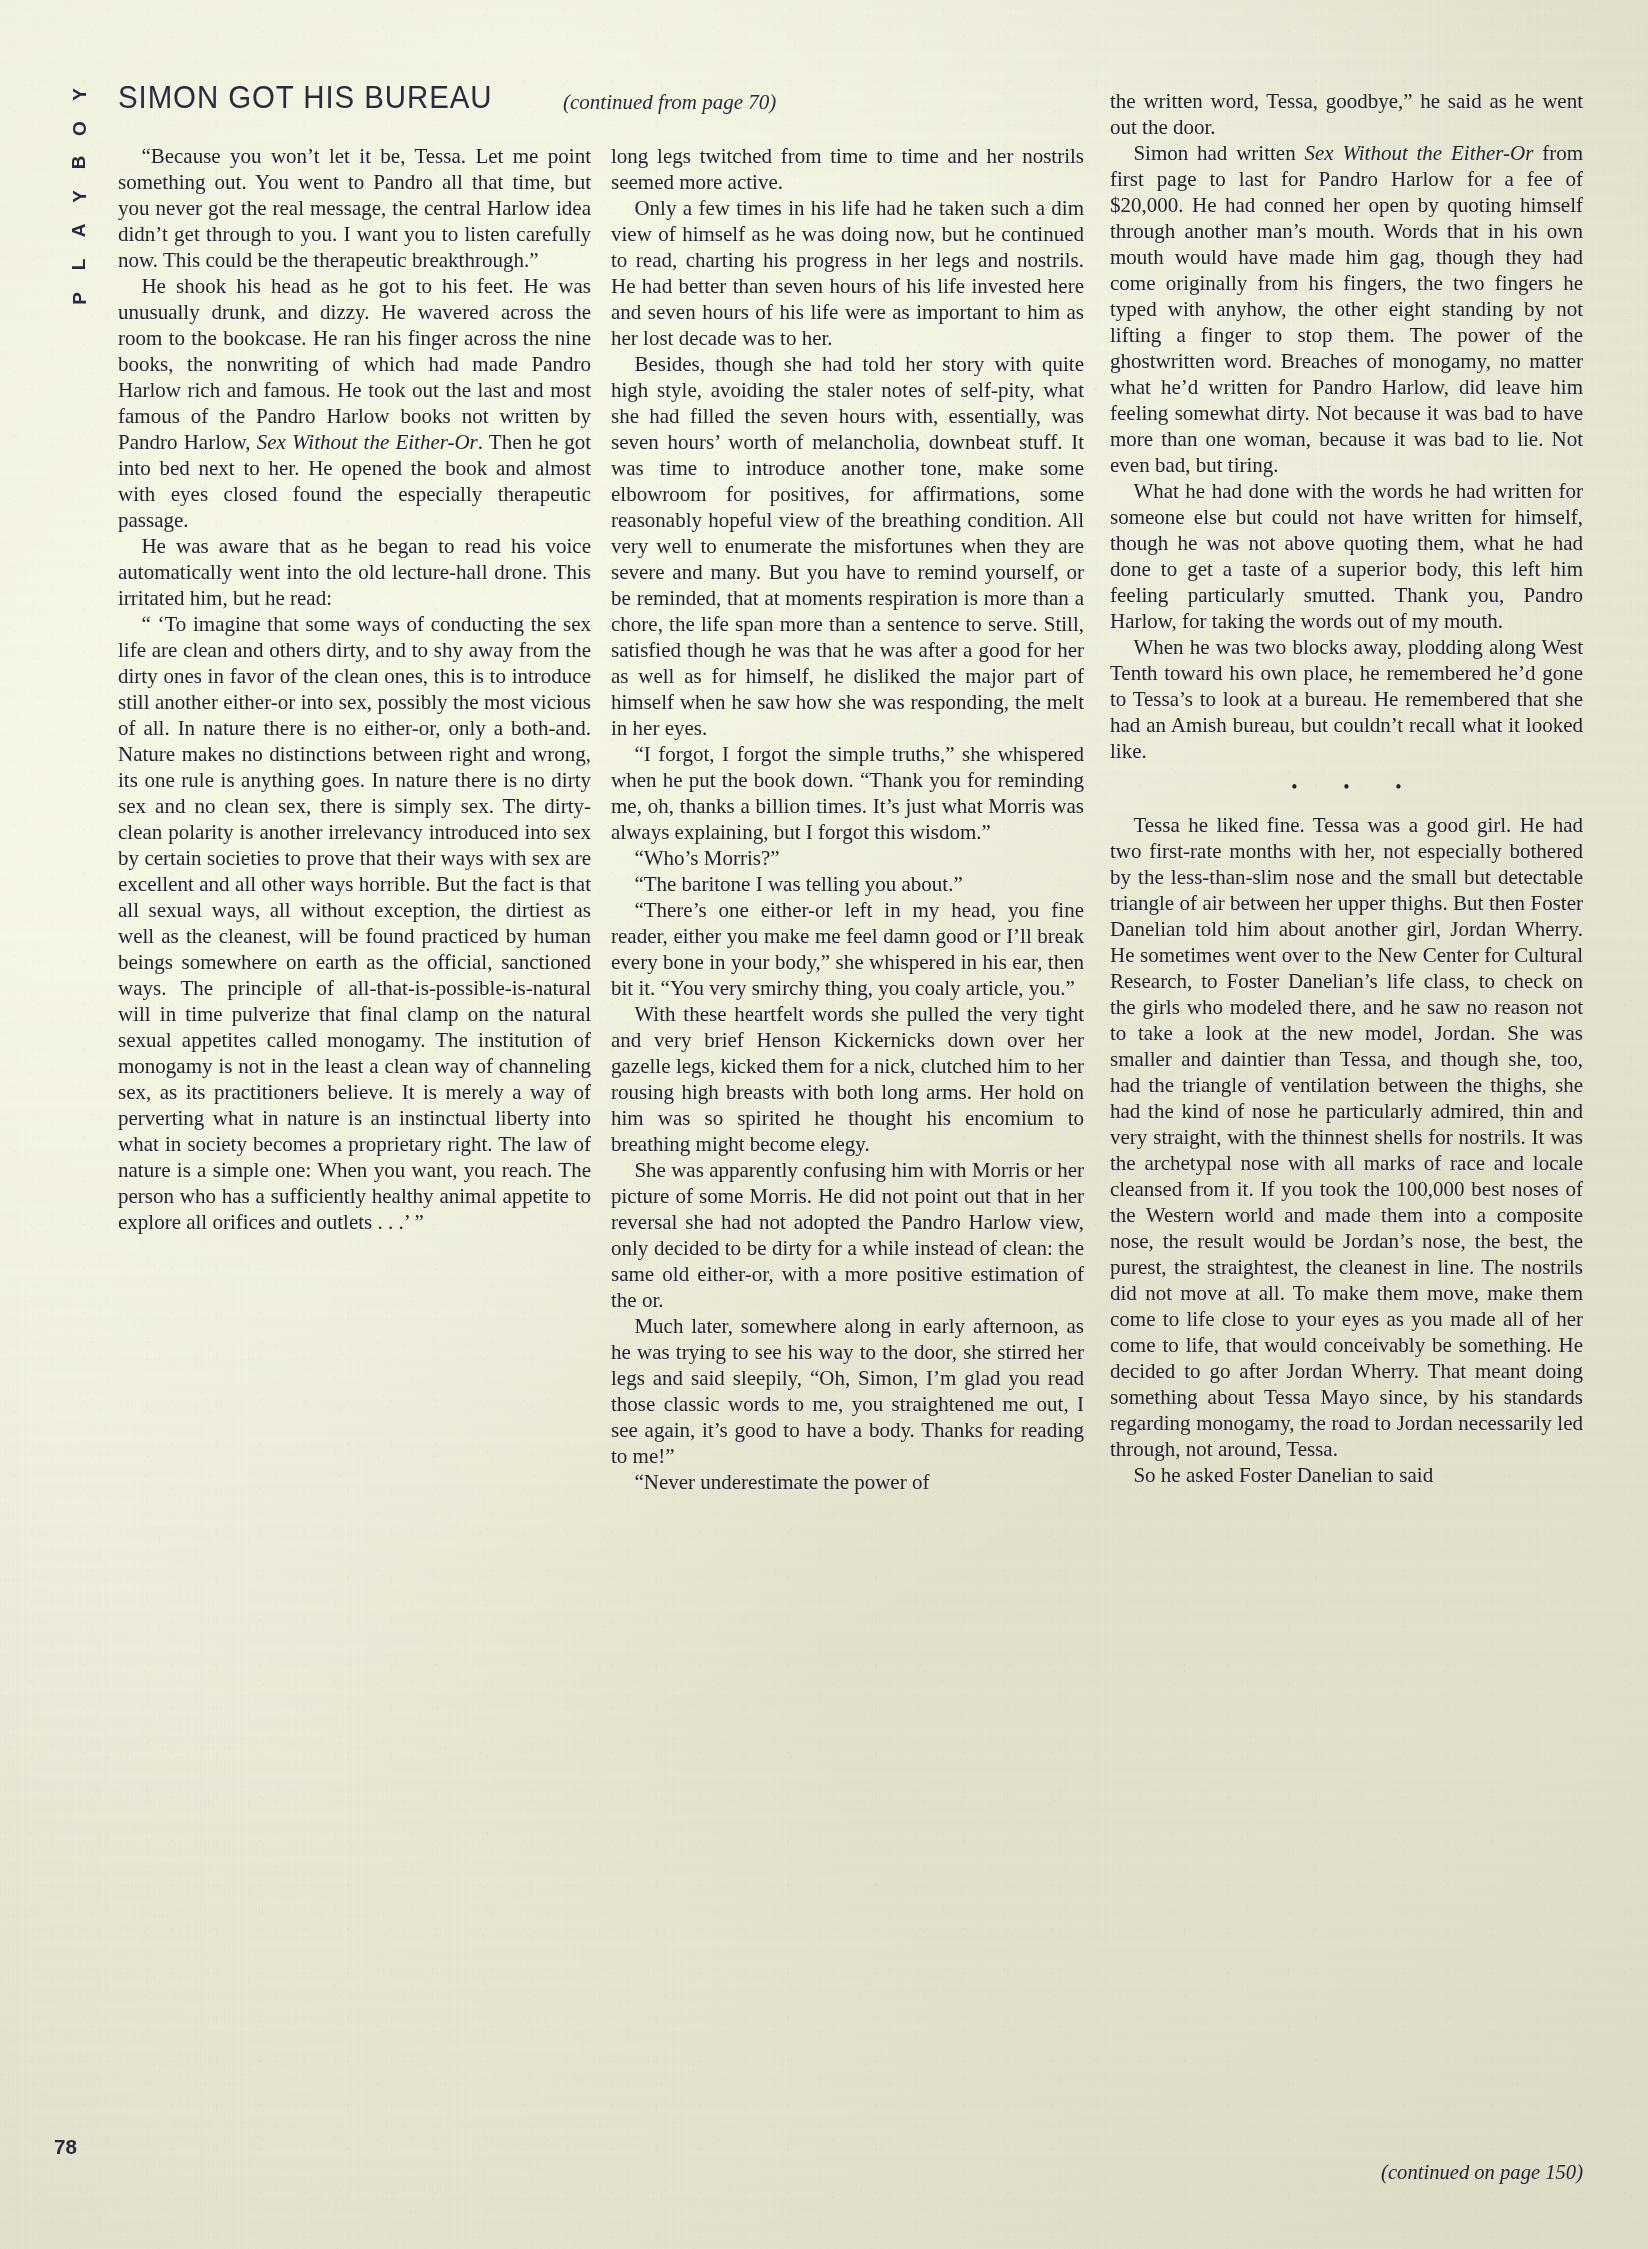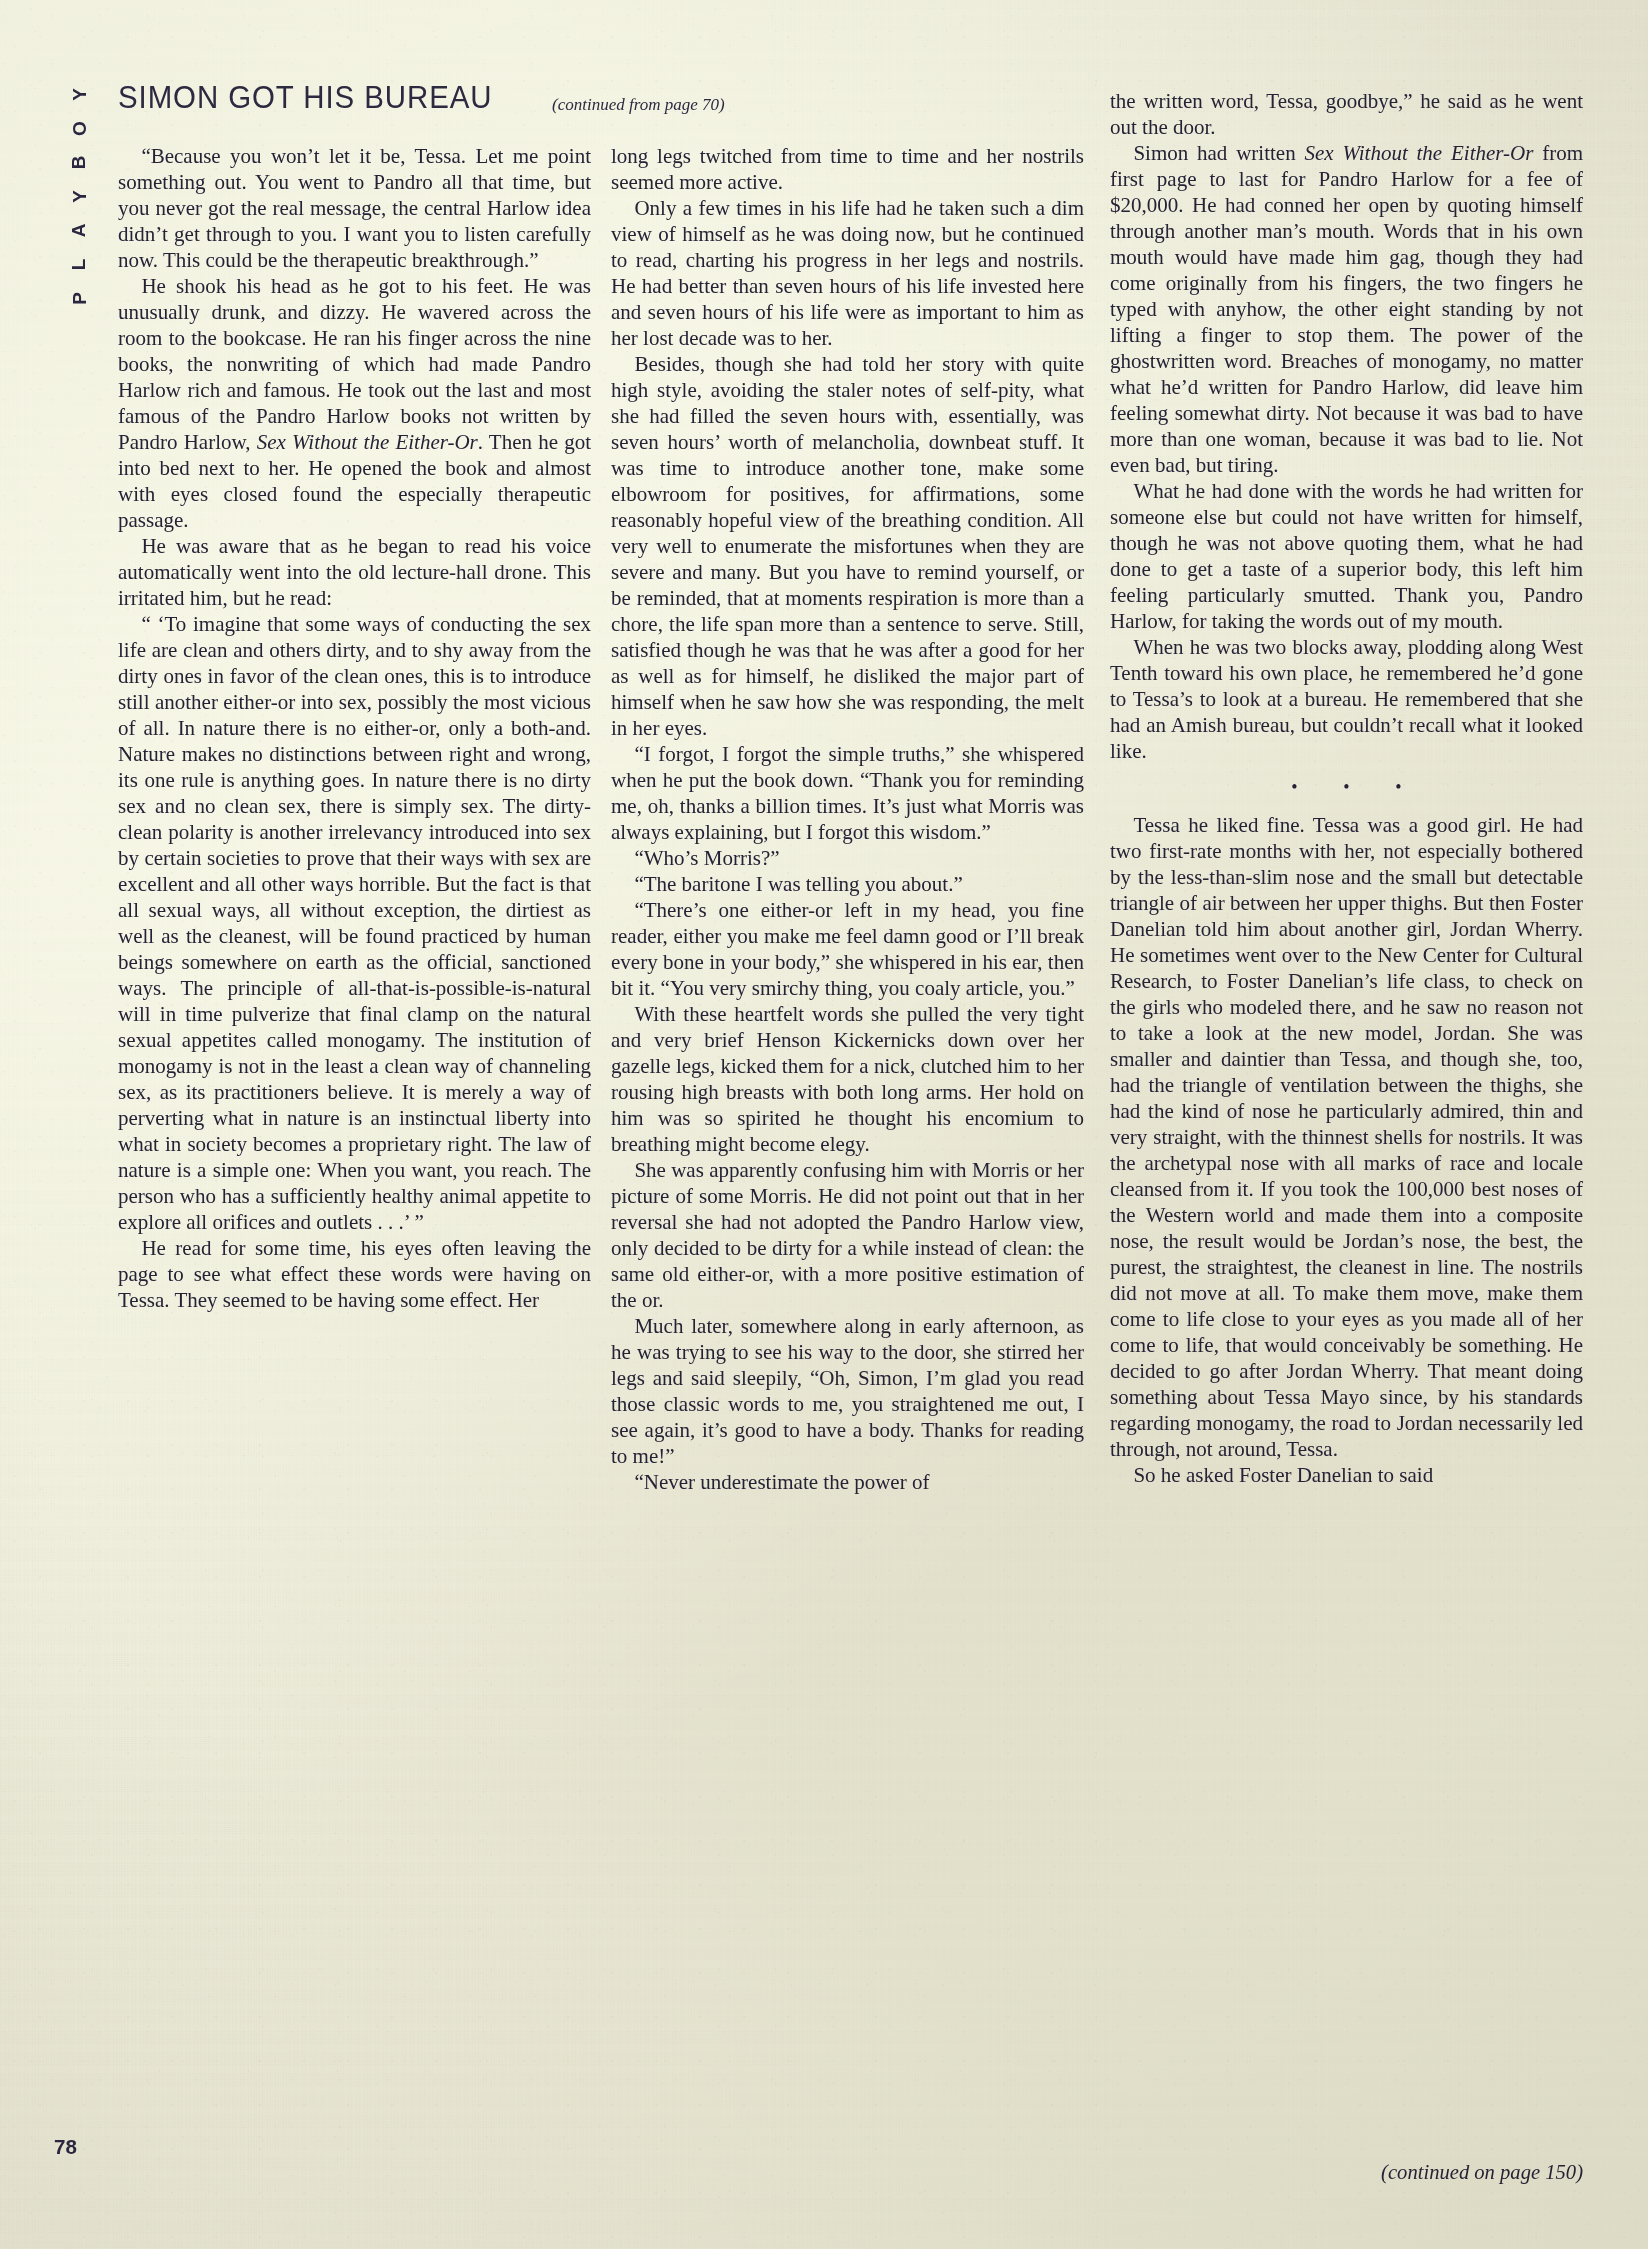--- a/index.html
+++ b/index.html
@@ -78,24 +78,24 @@
     line-height: 1;
     letter-spacing: 1px;
     color: #2d2940;
     transform: scaleX(0.92);
     transform-origin: left center;
     white-space: nowrap;
   }
   .kicker-cont {
     font-family: "Liberation Serif", "DejaVu Serif", serif;
     font-style: italic;
-    font-size: 17px;
+    font-size: 21px;
     line-height: 1;
     color: #2d2940;
-    margin-left: 27px;
+    margin-left: 38px;
     white-space: nowrap;
   }
 
   
   .cols {
     position: absolute;
     left: 118px;
     top: 0;
     width: 1463px;
     height: 2250px;
@@ -183,21 +183,20 @@
   </div>
 
   <div class="cols">
 
     <div class="col col-1">
       <div class="spacer-head"></div>
       <p>“Because you won’t let it be, Tessa. Let me point something out. You went to Pandro all that time, but you never got the real message, the central Harlow idea didn’t get through to you. I want you to listen carefully now. This could be the therapeutic breakthrough.”</p>
       <p>He shook his head as he got to his feet. He was unusually drunk, and dizzy. He wavered across the room to the bookcase. He ran his finger across the nine books, the nonwriting of which had made Pandro Harlow rich and famous. He took out the last and most famous of the Pandro Harlow books not written by Pandro Harlow, <i>Sex Without the Either-Or</i>. Then he got into bed next to her. He opened the book and almost with eyes closed found the especially therapeutic passage.</p>
       <p>He was aware that as he began to read his voice automatically went into the old lecture-hall drone. This irritated him, but he read:</p>
       <p>“ ‘To imagine that some ways of conducting the sex life are clean and others dirty, and to shy away from the dirty ones in favor of the clean ones, this is to introduce still another either-or into sex, possibly the most vicious of all. In nature there is no either-or, only a both-and. Nature makes no distinctions between right and wrong, its one rule is anything goes. In nature there is no dirty sex and no clean sex, there is simply sex. The dirty-clean polarity is another irrelevancy introduced into sex by certain societies to prove that their ways with sex are excellent and all other ways horrible. But the fact is that all sexual ways, all without exception, the dirtiest as well as the cleanest, will be found practiced by human beings somewhere on earth as the official, sanctioned ways. The principle of all-that-is-possible-is-natural will in time pulverize that final clamp on the natural sexual appetites called monogamy. The institution of monogamy is not in the least a clean way of channeling sex, as its practitioners believe. It is merely a way of perverting what in nature is an instinctual liberty into what in society becomes a proprietary right. The law of nature is a simple one: When you want, you reach. The person who has a sufficiently healthy animal appetite to explore all orifices and outlets . . .’ ”</p>
-      <p>He read for some time, his eyes often leaving the page to see what effect these words were having on Tessa. They seemed to be having some effect. Her</p>
     </div>
 
     <div class="col col-2">
       <div class="spacer-head"></div>
       <p class="noindent">long legs twitched from time to time and her nostrils seemed more active.</p>
       <p>Only a few times in his life had he taken such a dim view of himself as he was doing now, but he continued to read, charting his progress in her legs and nostrils. He had better than seven hours of his life invested here and seven hours of his life were as important to him as her lost decade was to her.</p>
       <p>Besides, though she had told her story with quite high style, avoiding the staler notes of self-pity, what she had filled the seven hours with, essentially, was seven hours’ worth of melancholia, downbeat stuff. It was time to introduce another tone, make some elbowroom for positives, for affirmations, some reasonably hopeful view of the breathing condition. All very well to enumerate the misfortunes when they are severe and many. But you have to remind yourself, or be reminded, that at moments respiration is more than a chore, the life span more than a sentence to serve. Still, satisfied though he was that he was after a good for her as well as for himself, he disliked the major part of himself when he saw how she was responding, the melt in her eyes.</p>
       <p>“I forgot, I forgot the simple truths,” she whispered when he put the book down. “Thank you for reminding me, oh, thanks a billion times. It’s just what Morris was always explaining, but I forgot this wisdom.”</p>
       <p>“Who’s Morris?”</p>
       <p>“The baritone I was telling you about.”</p>

